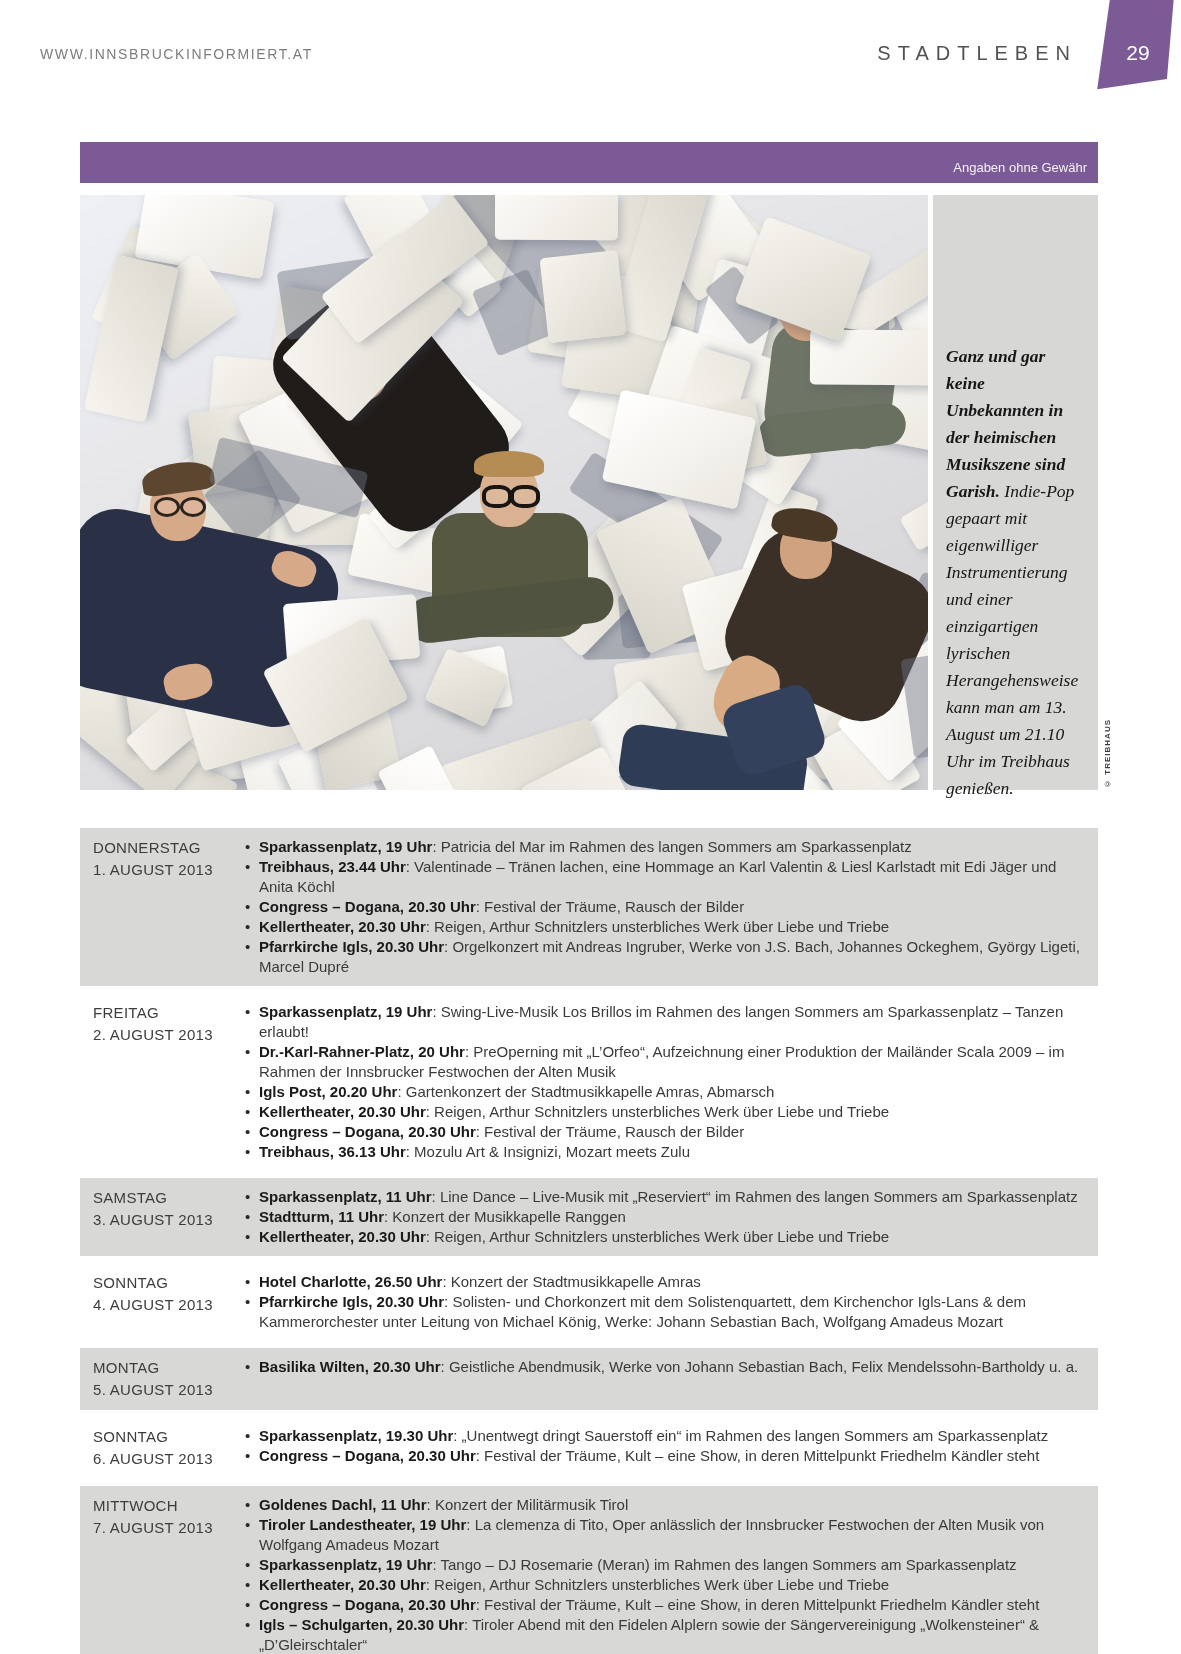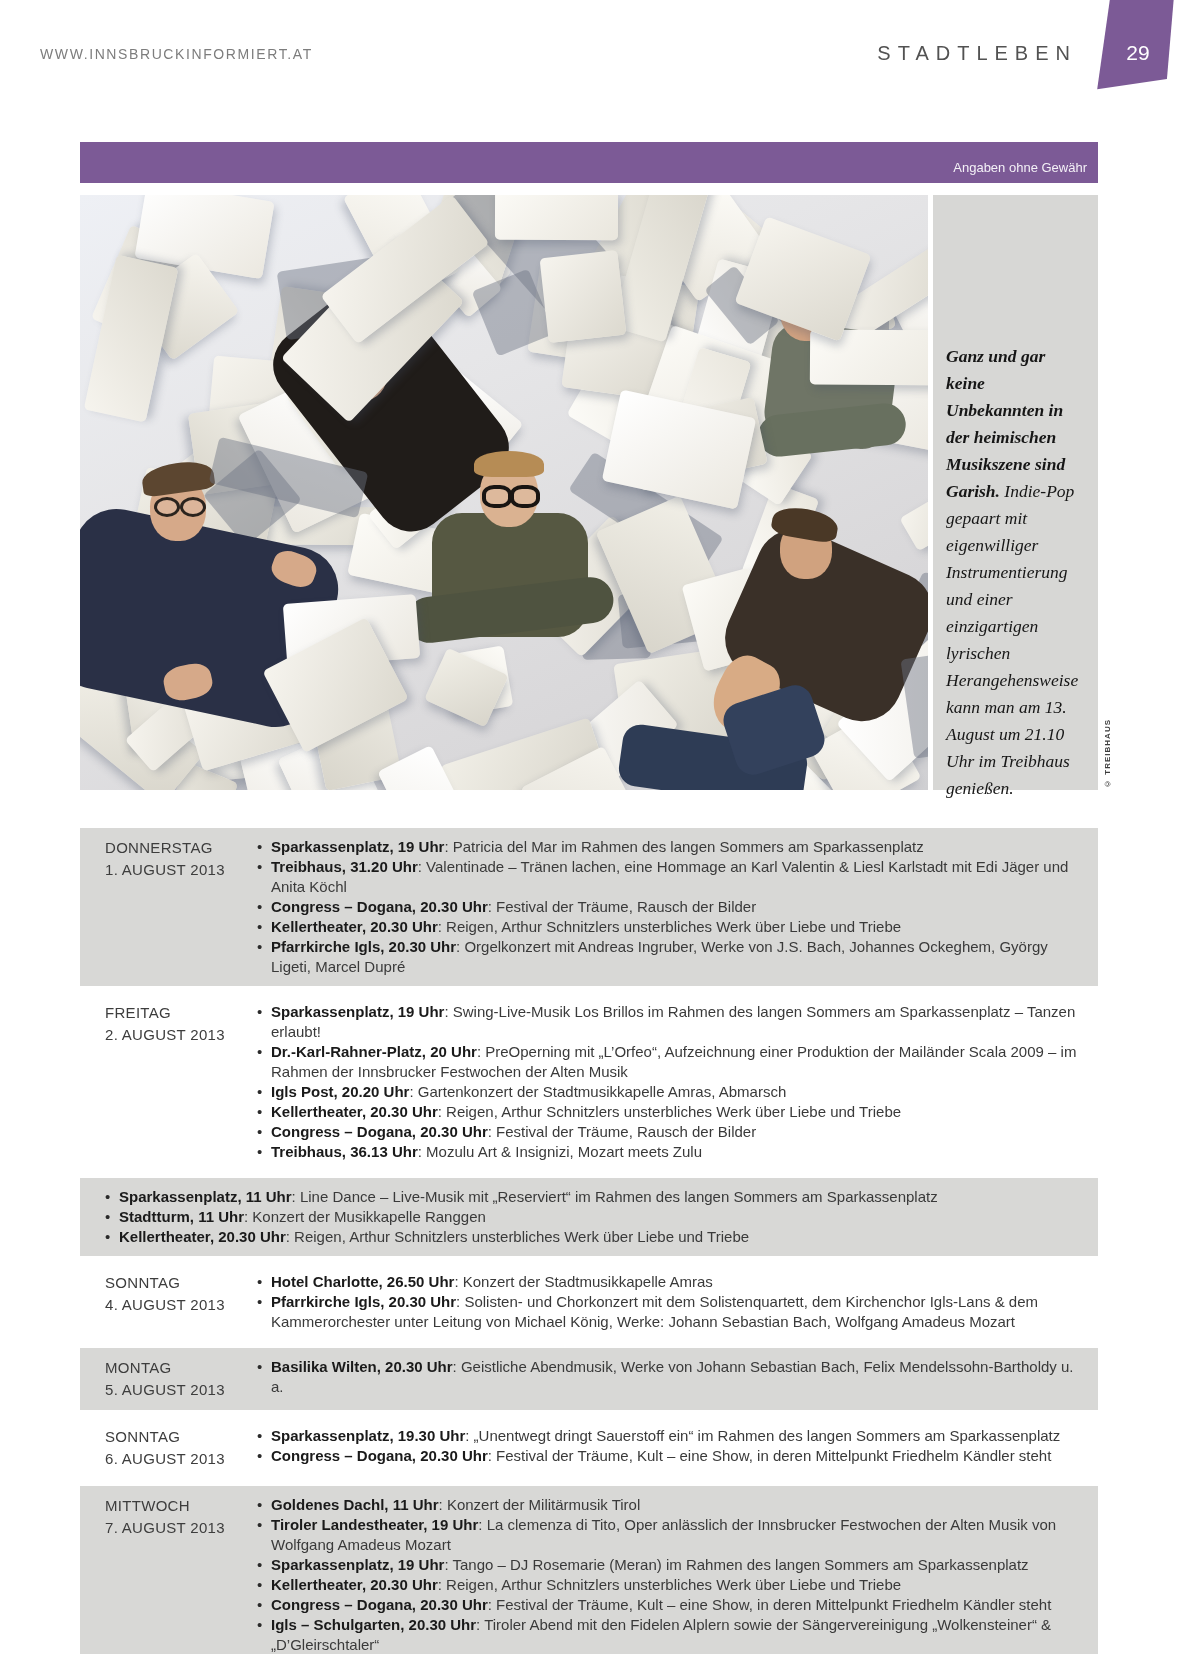--- a/index.html
+++ b/index.html
@@ -31,21 +31,21 @@
   .caption-box{position:absolute;left:853px;top:0;width:165px;height:595px;background:#d7d7d5;box-sizing:border-box;
                padding:148px 13px 0 13px;}
   .caption-box p{margin:0;font-family:"Liberation Serif","DejaVu Serif",serif;font-style:italic;
                  font-size:17.5px;line-height:27px;color:#161616;}
   .caption-box strong{font-weight:bold;}
   .photo-credit{position:absolute;right:-14px;bottom:2px;writing-mode:vertical-rl;transform:rotate(180deg);
                 font-size:8px;font-weight:bold;letter-spacing:1px;color:#3c3c3c;white-space:nowrap;}
 
   
   .calendar{position:absolute;left:80px;top:828px;width:1018px;}
-  .day-row{display:flex;box-sizing:border-box;padding:9px 18px 9px 25px;margin-bottom:7px;background:#fff;}
+  .day-row{display:flex;box-sizing:border-box;padding:9px 18px 9px 13px;margin-bottom:7px;background:#fff;}
   .day-row.shaded{background:#d8d8d6;}
   .day-col{width:152px;flex:0 0 152px;color:#3d3d3d;font-size:15px;line-height:22px;letter-spacing:.3px;}
   .events{list-style:none;margin:0;padding:0;flex:1;}
   .event{position:relative;padding-left:14px;font-size:15px;line-height:20px;color:#3a3a3a;}
   .event .bullet{position:absolute;left:0;top:0;color:#2b2b2b;}
   .event .venue{font-weight:bold;color:#1a1a1a;}
 </style>
 </head>
 <body>
 
@@ -203,21 +203,21 @@
   </div>
 
   <div class="calendar">
     <div class="day-row shaded" style="background: rgb(216, 216, 214);">
       <div class="day-col">
         <div class="day-name">DONNERSTAG</div>
         <div class="day-date">1. AUGUST 2013</div>
       </div>
       <ul class="events">
           <li class="event"><span class="bullet">•</span><span class="venue">Sparkassenplatz, 19 Uhr</span>: Patricia del Mar im Rahmen des langen Sommers am Sparkassenplatz</li>
-          <li class="event"><span class="bullet">•</span><span class="venue">Treibhaus, 31.20 Uhr</span>: Valentinade – Tränen lachen, eine Hommage an Karl Valentin &amp; Liesl Karlstadt mit Edi Jäger und Anita Köchl</li>
+          <li class="event"><span class="bullet">•</span><span class="venue">Treibhaus, 23.44 Uhr</span>: Valentinade – Tränen lachen, eine Hommage an Karl Valentin &amp; Liesl Karlstadt mit Edi Jäger und Anita Köchl</li>
           <li class="event"><span class="bullet">•</span><span class="venue">Congress – Dogana, 20.30 Uhr</span>: Festival der Träume, Rausch der Bilder</li>
           <li class="event"><span class="bullet">•</span><span class="venue">Kellertheater, 20.30 Uhr</span>: Reigen, Arthur Schnitzlers unsterbliches Werk über Liebe und Triebe</li>
           <li class="event"><span class="bullet">•</span><span class="venue">Pfarrkirche Igls, 20.30 Uhr</span>: Orgelkonzert mit Andreas Ingruber, Werke von J.S. Bach, Johannes Ockeghem, György Ligeti, Marcel Dupré</li>
         </ul>
     </div>
 
     <div class="day-row">
       <div class="day-col">
         <div class="day-name">FREITAG</div>
         <div class="day-date">2. AUGUST 2013</div>
@@ -226,20 +226,24 @@
           <li class="event"><span class="bullet">•</span><span class="venue">Sparkassenplatz, 19 Uhr</span>: Swing-Live-Musik Los Brillos im Rahmen des langen Sommers am Sparkassenplatz – Tanzen erlaubt!</li>
           <li class="event"><span class="bullet">•</span><span class="venue">Dr.-Karl-Rahner-Platz, 20 Uhr</span>: PreOperning mit „L’Orfeo“, Aufzeichnung einer Produktion der Mailänder Scala 2009 – im Rahmen der Innsbrucker Festwochen der Alten Musik</li>
           <li class="event"><span class="bullet">•</span><span class="venue">Igls Post, 20.20 Uhr</span>: Gartenkonzert der Stadtmusikkapelle Amras, Abmarsch</li>
           <li class="event"><span class="bullet">•</span><span class="venue">Kellertheater, 20.30 Uhr</span>: Reigen, Arthur Schnitzlers unsterbliches Werk über Liebe und Triebe</li>
           <li class="event"><span class="bullet">•</span><span class="venue">Congress – Dogana, 20.30 Uhr</span>: Festival der Träume, Rausch der Bilder</li>
           <li class="event"><span class="bullet">•</span><span class="venue">Treibhaus, 36.13 Uhr</span>: Mozulu Art &amp; Insignizi, Mozart meets Zulu</li>
         </ul>
     </div>
 
     <div class="day-row shaded" style="background: rgb(216, 216, 214);">
+      <div class="day-col">
+        <div class="day-name">SAMSTAG</div>
+        <div class="day-date">3. AUGUST 2013</div>
+      </div>
       <ul class="events">
           <li class="event"><span class="bullet">•</span><span class="venue">Sparkassenplatz, 11 Uhr</span>: Line Dance – Live-Musik mit „Reserviert“ im Rahmen des langen Sommers am Sparkassenplatz</li>
           <li class="event"><span class="bullet">•</span><span class="venue">Stadtturm, 11 Uhr</span>: Konzert der Musikkapelle Ranggen</li>
           <li class="event"><span class="bullet">•</span><span class="venue">Kellertheater, 20.30 Uhr</span>: Reigen, Arthur Schnitzlers unsterbliches Werk über Liebe und Triebe</li>
         </ul>
     </div>
 
     <div class="day-row">
       <div class="day-col">
         <div class="day-name">SONNTAG</div>

